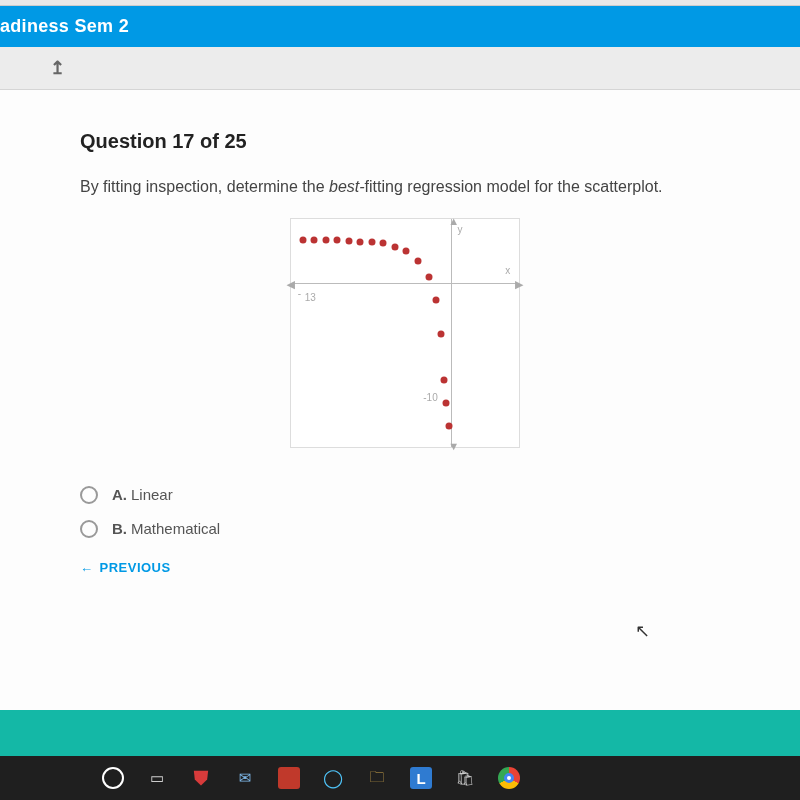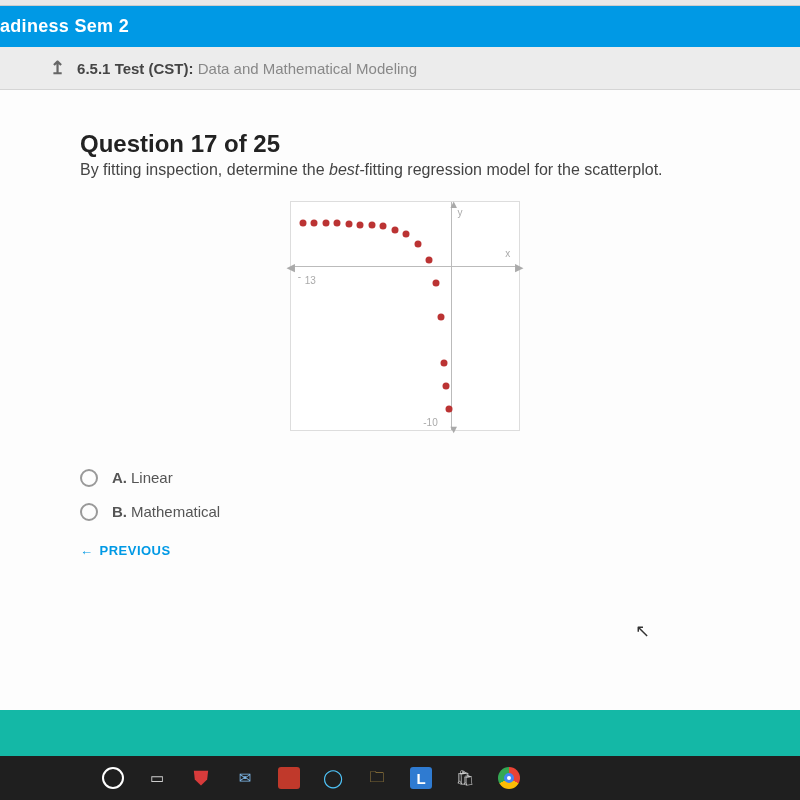--- a/index.html
+++ b/index.html
@@ -48,21 +48,21 @@
   }
   .test-bar .tnum { font-weight: 600; color: #444; }
   .test-bar .ttitle { font-weight: 600; color: #444; }
   .test-bar .tsub { color: #888; }
   .content {
     background: #fdfdfd;
     margin: 0;
     padding: 40px 70px 10px 80px;
     min-height: 620px;
   }
-  .qcount { font-weight: 700; font-size: 24px; color: #222; margin-bottom: 0; }
+  .qcount { font-weight: 700; font-size: 20px; color: #222; margin-bottom: 22px; }
   .qtext { font-size: 16px; color: #444; line-height: 1.45; margin-bottom: 20px; }
   .qtext .ital { font-style: italic; text-align: right; }
   .chart-wrap { display: flex; justify-content: center; margin-bottom: 30px; }
   .chart {
     width: 230px;
     height: 230px;
     position: relative;
     background: #fff;
     border: 1px solid #ddd;
   }
@@ -141,42 +141,37 @@
 
 <div class="screen">
   <div class="top-crumb"></div>
 
   <div class="course-banner">
     <span>adiness Sem 2</span>
   </div>
 
   <div class="test-bar">
     <span class="back-icon">↥</span>
-    <span>
-      <span class="tnum">6.5.1</span>
-      <span class="ttitle">Test (CST):</span>
-      <span class="tsub">Data and Mathematical Modeling</span>
-    </span>
   </div>
 
   <div class="content">
     <div class="qcount">Question 17 of 25</div>
     <div class="qtext">
       <span>By fitting inspection, determine the </span><span class="ital">best-</span><span>fitting regression model for the scatterplot.</span>
     </div>
 
     <div class="chart-wrap">
       <div class="chart" id="chart">
         <div class="axis vert"></div>
         <div class="axis horz"></div>
         <span class="axlabel" style="left:73%; top:2%;">y</span>
         <span class="axlabel" style="left:94%; top:20%;">x</span>
         <span class="axlabel" style="left:3%; top:30%;">-</span>
         <span class="axlabel" style="left:6%; top:32%;">13</span>
-        <span class="axlabel" style="left:58%; top:76%;margin-top:42px;">-10</span>
+        <span class="axlabel" style="left:58%; top:76%;">-10</span>
         <span class="arrowhead" style="left:69%; top:-2%;">▲</span>
         <span class="arrowhead" style="left:69%; bottom:-2%;">▼</span>
         <span class="arrowhead" style="right:-2%; top:26%;">▶</span>
         <span class="arrowhead" style="left:-2%; top:26%;">◀</span>
       <div class="pt" style="left: 11.5px; top: 20.7px;"></div>
           <div class="pt" style="left: 23px; top: 20.7px;"></div>
           <div class="pt" style="left: 34.5px; top: 20.7px;"></div>
           <div class="pt" style="left: 46px; top: 20.7px;"></div>
           <div class="pt" style="left: 57.5px; top: 21.85px;"></div>
           <div class="pt" style="left: 69px; top: 23px;"></div>

